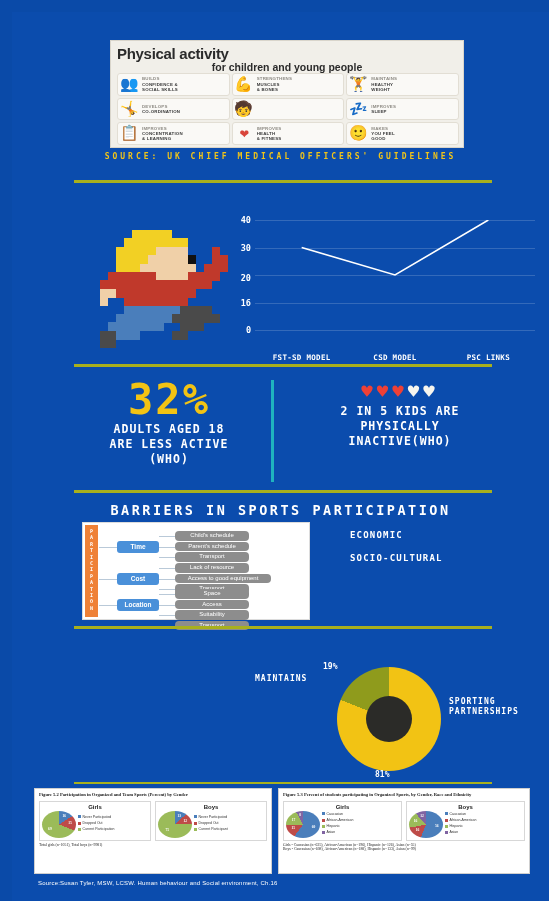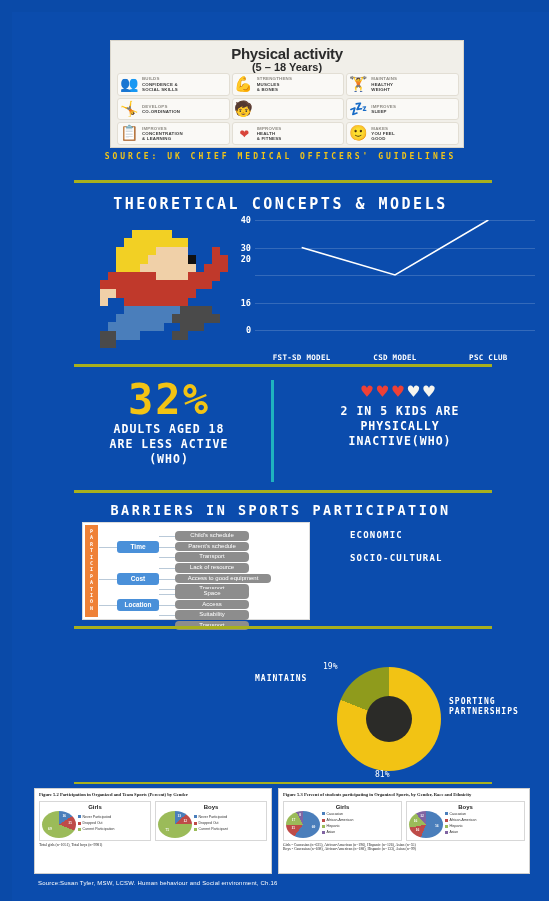--- a/index.html
+++ b/index.html
@@ -9,21 +9,21 @@
     font-family:"DejaVu Sans Mono",monospace;
   }
   .page{position:relative;width:549px;height:901px;background:#0a4aa8;box-sizing:border-box;
         border:6px solid #0a4aa8;}
   .inner{position:absolute;left:6px;top:6px;width:537px;height:889px;background:#0b4cad;}
 
   
   .poster{position:absolute;left:98px;top:28px;width:354px;height:108px;background:#f1efe9;
           border:1px solid #d9d5cb;box-sizing:border-box;padding:5px 6px;}
   .poster-title{font-family:"Liberation Sans",sans-serif;font-weight:bold;color:#2b2b2b;
-                text-align:center;font-size:15px;line-height:15px;letter-spacing:-.3px;}
+                font-size:15px;line-height:15px;letter-spacing:-.3px;}
   .poster-sub{font-family:"Liberation Sans",sans-serif;font-weight:bold;color:#2b2b2b;
               text-align:center;font-size:10.5px;line-height:12px;}
   .poster-age{font-family:"Liberation Sans",sans-serif;font-weight:bold;color:#2b2b2b;
               text-align:center;font-size:11px;line-height:13px;}
   .grid{position:absolute;left:6px;top:32px;width:342px;height:72px;
         display:grid;grid-template-columns:1fr 1fr 1fr;grid-template-rows:1fr 1fr 1fr;gap:2px;}
   .cell{display:flex;align-items:center;gap:3px;background:#faf9f6;border:1px solid #e2ded4;
         border-radius:3px;padding:1px 2px;box-sizing:border-box;overflow:hidden;}
   .cell .ico{width:19px;height:19px;flex:0 0 19px;display:flex;align-items:center;
              justify-content:center;font-size:15px;line-height:15px;}
@@ -81,21 +81,21 @@
              line-height:11px;margin-bottom:12px;}
 
   
   .pess{position:absolute;left:78px;top:668px;width:166px;text-align:center;color:#ffffff;
         font-size:8.4px;font-weight:bold;line-height:11.4px;letter-spacing:.4px;}
   .donut{position:absolute;left:325px;top:655px;width:104px;height:104px;border-radius:50%;}
   .donut .hole{position:absolute;left:50%;top:50%;transform:translate(-50%,-50%);
                width:46px;height:46px;border-radius:50%;background:#2b2b28;}
   .dlab{position:absolute;color:#ffffff;font-size:8px;font-weight:bold;letter-spacing:1px;
         line-height:10px;}
-  .dpct{position:absolute;color:#ffffff;font-size:8px;font-weight:normal;}
+  .dpct{position:absolute;color:#ffffff;font-size:8px;font-weight:bold;}
 
   
   .figs{position:absolute;left:22px;top:776px;width:496px;height:86px;
         display:flex;gap:6px;}
   .fig{background:#ffffff;border:1px solid #cfcfcf;box-sizing:border-box;padding:3px 4px;
        font-family:"Liberation Serif",serif;}
   .fig.a{width:238px;}.fig.b{width:252px;}
   .figcap{font-size:4.6px;font-weight:bold;color:#1a1a1a;line-height:5.6px;}
   .panes{display:flex;gap:4px;margin-top:3px;}
   .pane{flex:1;border:1px solid #d7d7d7;box-sizing:border-box;padding:2px;}
@@ -113,20 +113,21 @@
            font-family:"Liberation Sans",sans-serif;letter-spacing:.2px;}
 </style>
 </head>
 <body>
 
 <div class="page">
 <div class="inner">
 
   <div class="poster">
     <div class="poster-title">Physical activity</div>
+    <div class="poster-sub">for children and young people</div>
     <div class="poster-age">(5 – 18 Years)</div>
     <div class="grid" id="benefits-grid">
           <div class="cell">
             <span class="ico" style="color:#2fa8a0">👥</span>
             <span class="tx">BUILDS<b>CONFIDENCE &amp;<br>SOCIAL SKILLS</b></span>
           </div>
           <div class="cell">
             <span class="ico" style="color:#f0a22e">💪</span>
             <span class="tx">STRENGTHENS<b>MUSCLES<br>&amp; BONES</b></span>
           </div>
@@ -159,21 +160,20 @@
           <div class="cell">
             <span class="ico" style="color:#f0a22e">🙂</span>
             <span class="tx">MAKES<b>YOU FEEL<br>GOOD</b></span>
           </div>
         </div>
   </div>
   <div class="src-line">SOURCE: UK CHIEF MEDICAL OFFICERS' GUIDELINES</div>
 
   <div class="divider" style="left:62px;top:168px;width:418px;"></div>
 
-  <div class="h-white" style="top:183px;">THEORETICAL CONCEPTS &amp; MODELS</div>
 
   <div class="boy" id="pixel-boy">
         <i style="left: 32px; top: 0px; width: 8px; height: 8.8px; background: rgb(242, 208, 36);"></i>
         <i style="left: 40px; top: 0px; width: 8px; height: 8.8px; background: rgb(242, 208, 36);"></i>
         <i style="left: 48px; top: 0px; width: 8px; height: 8.8px; background: rgb(242, 208, 36);"></i>
         <i style="left: 56px; top: 0px; width: 8px; height: 8.8px; background: rgb(242, 208, 36);"></i>
         <i style="left: 64px; top: 0px; width: 8px; height: 8.8px; background: rgb(242, 208, 36);"></i>
         <i style="left: 24px; top: 8.4px; width: 8px; height: 8.8px; background: rgb(242, 208, 36);"></i>
         <i style="left: 32px; top: 8.4px; width: 8px; height: 8.8px; background: rgb(242, 208, 36);"></i>
         <i style="left: 40px; top: 8.4px; width: 8px; height: 8.8px; background: rgb(242, 208, 36);"></i>
@@ -313,28 +313,28 @@
 
   <div class="chart" id="line-chart">
     <svg viewBox="0 0 280 110" preserveAspectRatio="none" style="position:absolute;left:0;top:0;width:280px;height:110px;">
       <polyline id="chart-poly" fill="none" stroke="#ffffff" stroke-width="1.6" points="46.666666666666664,27.5 140,55 233.33333333333331,0"></polyline>
     </svg>
   <div class="gl" style="top: 110px;"></div>
         <div class="yl" style="top: 110px;">0</div>
         <div class="gl" style="top: 82.5px;"></div>
         <div class="yl" style="top: 82.5px;">16</div>
         <div class="gl" style="top: 55px;"></div>
-        <div class="yl" style="top: 39px;">20</div>
+        <div class="yl" style="top: 58px;">20</div>
         <div class="gl" style="top: 27.5px;"></div>
         <div class="yl" style="top: 27.5px;">30</div>
         <div class="gl" style="top: 0px;"></div>
         <div class="yl" style="top: 0px;">40</div>
         <div class="xl" style="left: 46.6667px;">FST-SD MODEL</div>
         <div class="xl" style="left: 140px;">CSD MODEL</div>
-        <div class="xl" style="left: 233.333px;">PSC CLUB</div>
+        <div class="xl" style="left: 233.333px;">PSC LINKS</div>
       </div>
 
   <div class="divider" style="left:62px;top:352px;width:418px;"></div>
 
   <div class="vrule"></div>
   <div class="stat-l">
     <div class="big32">32%</div>
     <div class="cap" style="white-space:pre-line;">ADULTS AGED 18
 ARE LESS ACTIVE
 (WHO)</div>

